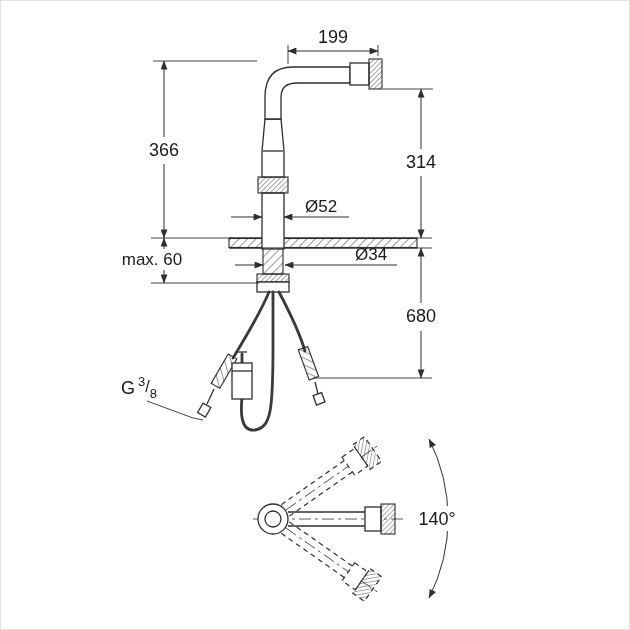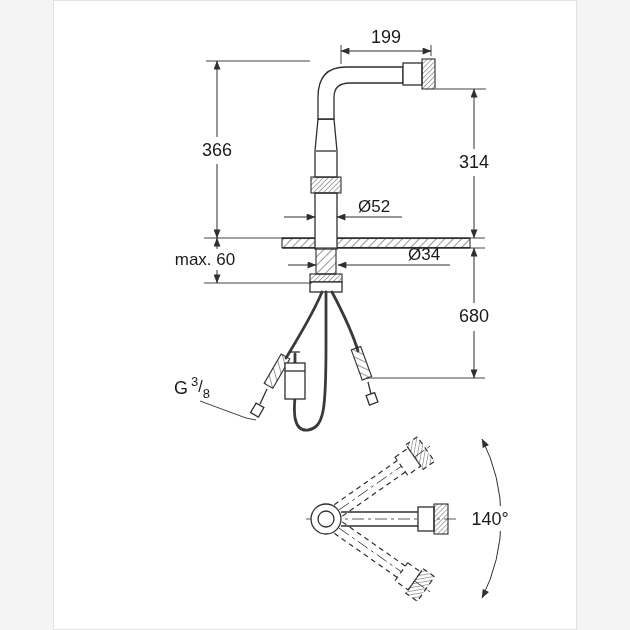--- a/index.html
+++ b/index.html
@@ -1,17 +1,17 @@
 <!DOCTYPE html>
 <html><head>
 <meta charset="utf-8">
 <style>
   html,body{margin:0;padding:0;background:#f4f4f4;}
   .canvas{
-    width:524px;height:630px;margin:0 auto;background:#ffffff;
+    width:630px;height:630px;margin:0 auto;background:#ffffff;
     border:1px solid #e2e2e2;box-sizing:border-box;position:relative;
     font-family:"Liberation Sans", sans-serif;
   }
   svg{display:block;}
   .obj{stroke:#2f2f2f;stroke-width:1.3;fill:#ffffff;}
   .objn{stroke:#2f2f2f;stroke-width:1.3;fill:none;}
   .hose{stroke:#3a3a3a;stroke-width:2.8;fill:none;stroke-linecap:round;}
   .dim{stroke:#2f2f2f;stroke-width:1;fill:none;}
   .ext{stroke:#2f2f2f;stroke-width:0.9;fill:none;}
   .dash{stroke:#2f2f2f;stroke-width:1.2;fill:none;stroke-dasharray:5 4;}

